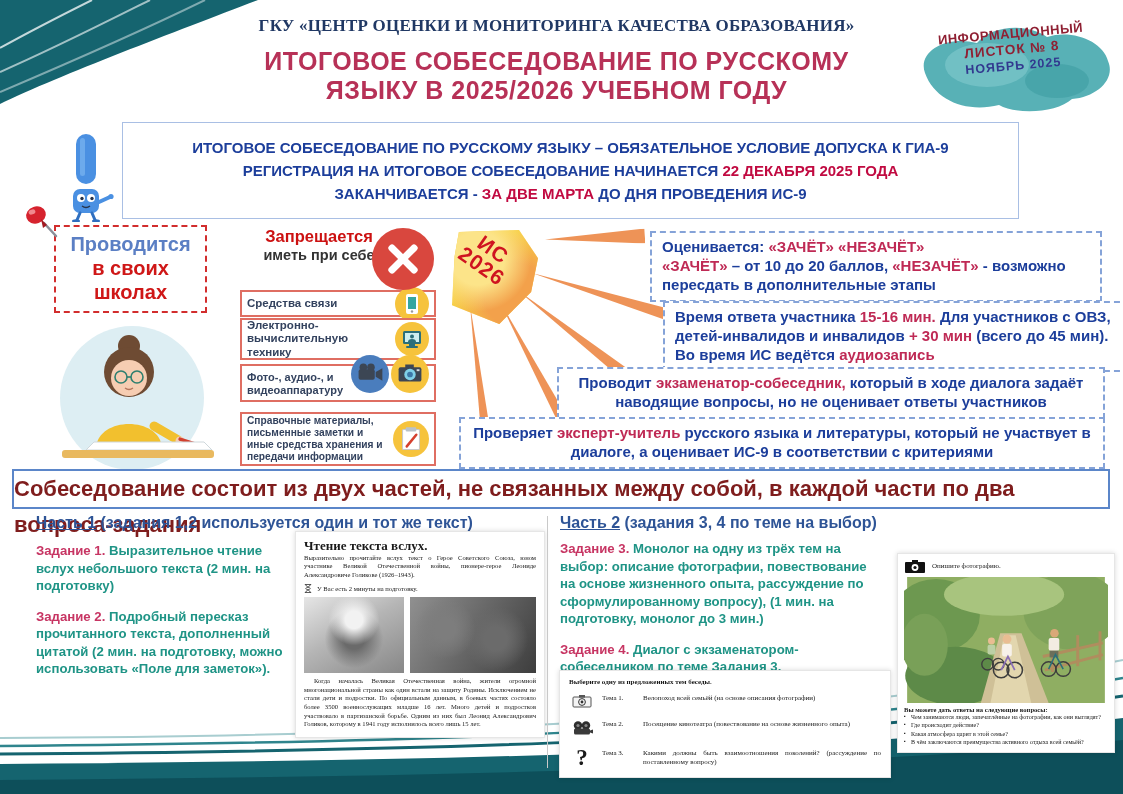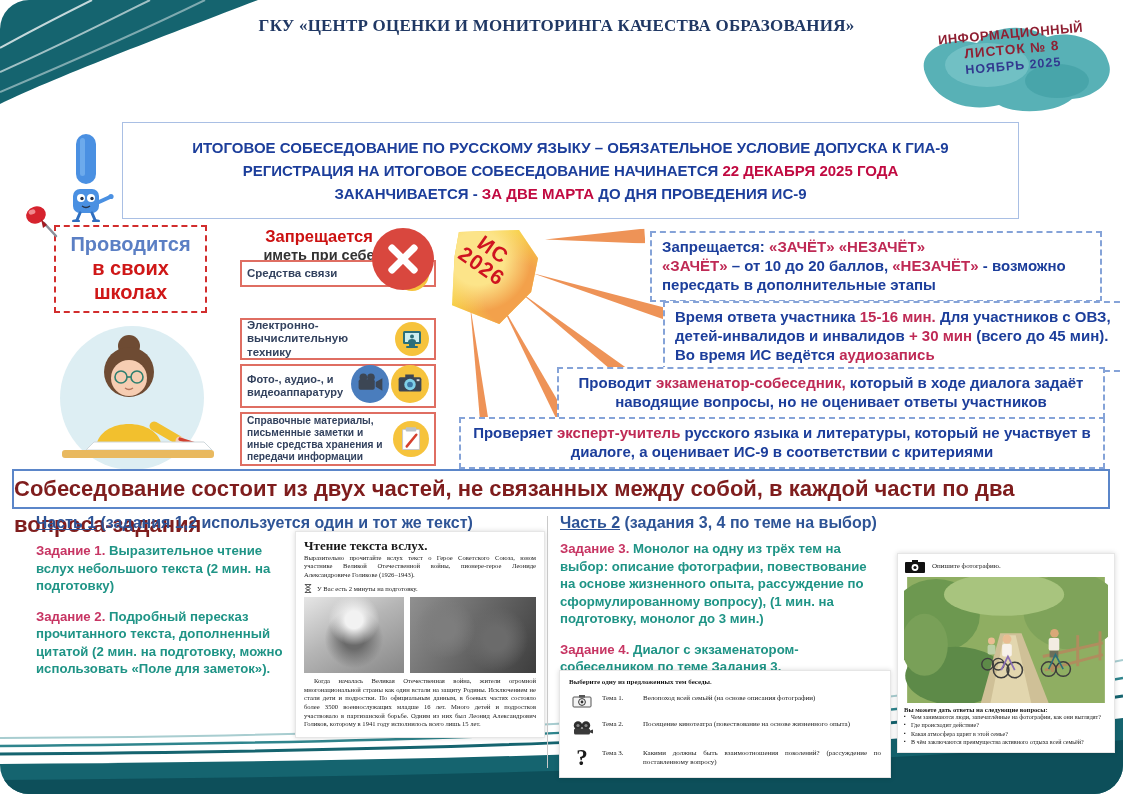--- a/index.html
+++ b/index.html
@@ -1,19 +1,19 @@
 <!DOCTYPE html>
 <html><head>
 <meta charset="utf-8">
 <style>
   * { margin:0; padding:0; box-sizing:border-box; }
   html,body { background:#fff; }
   .page {
     position:relative; width:1123px; height:794px; background:#fff;
-    overflow:hidden; font-family:"Liberation Sans", sans-serif;border-radius:29px;
+    overflow:hidden; font-family:"Liberation Sans", sans-serif;
   }
   .abs { position:absolute; }
 
   
   .dots { position:absolute; background-image:radial-gradient(#c9c9c9 2px, rgba(0,0,0,0) 2.4px); background-size:25px 25px; opacity:.45; z-index:0; }
   .dots-tl { left:0; top:92; width:330; height:300;
     -webkit-mask-image:linear-gradient(135deg,#000 15%,transparent 70%); mask-image:linear-gradient(135deg,#000 15%,transparent 70%); }
   .dots-tr { right:0; top:0; width:238; height:330; background-size:22px 22px; opacity:.55; }
 
   .corner-tl { left:0; top:0; z-index:1; }
@@ -58,22 +58,22 @@
   .proh-title .d { font-size:14.5px; font-weight:600; color:#333; }
   .nocircle { left:372px; top:228px; width:62px; height:62px; border-radius:50%;
     background:#d9473e; z-index:3; }
   .nocircle i { position:absolute; left:50%; top:50%; width:38px; height:7px; background:#fff; border-radius:3px; }
   .nocircle .b1 { transform:translate(-50%,-50%) rotate(45deg); }
   .nocircle .b2 { transform:translate(-50%,-50%) rotate(-45deg); }
   .pitem { left:240px; width:196px; background:#fff; border:2px solid #df6e62;
     display:flex; align-items:center; gap:4px; padding:3px 5px; z-index:2; }
   .pitem .txt { flex:1 1 auto; font-size:11.5px; font-weight:600; color:#33425e; line-height:1.18; }
   .pitem .ic { flex:0 0 auto; display:flex; gap:2px; }
-  .pi1 { top:260px; height:27px; } .pi2 { top:318px; height:42px; }
-  .pi3 { top:364px; height:44px; } .pi3 .txt { font-size:11px; }
+  .pi1 { top:290px; height:27px; } .pi2 { top:318px; height:42px; }
+  .pi3 { top:364px; height:38px;align-items:flex-end; } .pi3 .txt { font-size:11px; }
   .pi4 { top:412px; height:54px; } .pi4 .txt { font-size:10.2px; }
 
   
   .sticker { left:452px; top:230px; width:86px; height:94px; z-index:2;
     background:radial-gradient(circle at 30% 30%, #fce489 0 30%, transparent 60%),
                radial-gradient(circle at 75% 70%, #f3a14b 0 35%, transparent 70%),
                #f7cf45;
     clip-path:polygon(8% 2%, 78% 0, 100% 30%, 92% 66%, 55% 100%, 0 80%, 3% 28%); }
   .sticker .st { position:absolute; left:10px; top:8px; transform:rotate(35deg);
     font-size:21px; font-weight:800; color:#cf1420; line-height:.95; text-align:center; letter-spacing:1px; }
@@ -163,20 +163,24 @@
 
   <svg class="abs swoosh" width="1123" height="140" viewBox="0 0 1123 140">
     <path d="M0,84 C400,82 820,68 1123,6" stroke="#a8cdd0" stroke-width="2" fill="none"></path>
     <path d="M0,92 C400,89 820,78 1123,24" stroke="#2f858d" stroke-width="2.5" fill="none"></path>
     <path d="M0,100 C400,97 820,88 1123,42" stroke="#15646f" stroke-width="3" fill="none"></path>
     <path d="M0,110 C400,107 820,100 1123,64 L1123,140 L0,140 Z" fill="#15646f"></path>
     <path d="M0,140 L0,126 C420,123 830,114 1123,86 L1123,140 Z" fill="#0d4f5a"></path>
   </svg>
 
   <div class="abs org">ГКУ «ЦЕНТР ОЦЕНКИ И МОНИТОРИНГА КАЧЕСТВА ОБРАЗОВАНИЯ»</div>
+  <div class="abs title">
+    <div>ИТОГОВОЕ СОБЕСЕДОВАНИЕ ПО РУССКОМУ</div>
+    <div>ЯЗЫКУ В 2025/2026 УЧЕБНОМ ГОДУ</div>
+  </div>
 
   <div class="abs badge">
     <svg width="210" height="112" viewBox="0 0 210 110">
       <path d="M18,60 C10,38 40,22 70,30 C85,12 120,10 140,24 C165,16 196,28 201,48 C209,66 190,84 165,86 C150,100 110,102 92,92 C60,100 28,88 18,60 Z" fill="#58b1b6"></path>
       <ellipse cx="80" cy="52" rx="42" ry="22" fill="#7cc6ca" opacity=".7"></ellipse>
       <ellipse cx="150" cy="68" rx="32" ry="17" fill="#3d9aa0" opacity=".55"></ellipse>
     </svg>
     <div class="badge-text">
       <div class="badge-l1">ИНФОРМАЦИОННЫЙ</div>
       <div class="badge-l2">ЛИСТОК № 8</div>
@@ -312,21 +316,21 @@
   <div class="ray ray4"></div>
   <div class="ray ray5"></div>
   <div class="abs sticker">
     <div class="st">
       <div>ИС</div>
         <div>2026</div>
     </div>
   </div>
 
   <div class="ibox ib1">
-    <span class="blu">Запрещается: </span><span class="red">«ЗАЧЁТ» «НЕЗАЧЁТ»</span><br>
+    <span class="blu">Оценивается: </span><span class="red">«ЗАЧЁТ» «НЕЗАЧЁТ»</span><br>
     <span class="red">«ЗАЧЁТ»</span><span class="blu"> – от 10 до 20 баллов, </span><span class="red">«НЕЗАЧЁТ»</span><span class="blu"> - возможно пересдать в дополнительные этапы</span>
   </div>
   <div class="ibox ib2">
     <span class="blu">Время ответа участника </span><span class="red">15-16 мин.</span><span class="blu"> Для участников с ОВЗ, детей-инвалидов и инвалидов </span><span class="red">+ 30 мин</span><span class="blu"> (всего до 45 мин). Во время ИС ведётся </span><span class="red">аудиозапись</span>
   </div>
   <div class="ibox ib3">
     <span class="blu">Проводит </span><span class="red">экзаменатор-собеседник,</span><span class="blu"> который в ходе диалога задаёт наводящие вопросы, но не оценивает ответы участников</span>
   </div>
   <div class="ibox ib4">
     <span class="blu">Проверяет </span><span class="red">эксперт-учитель</span><span class="blu"> русского языка и литературы, который не участвует в диалоге, а оценивает ИС-9 в соответствии с критериями</span>

